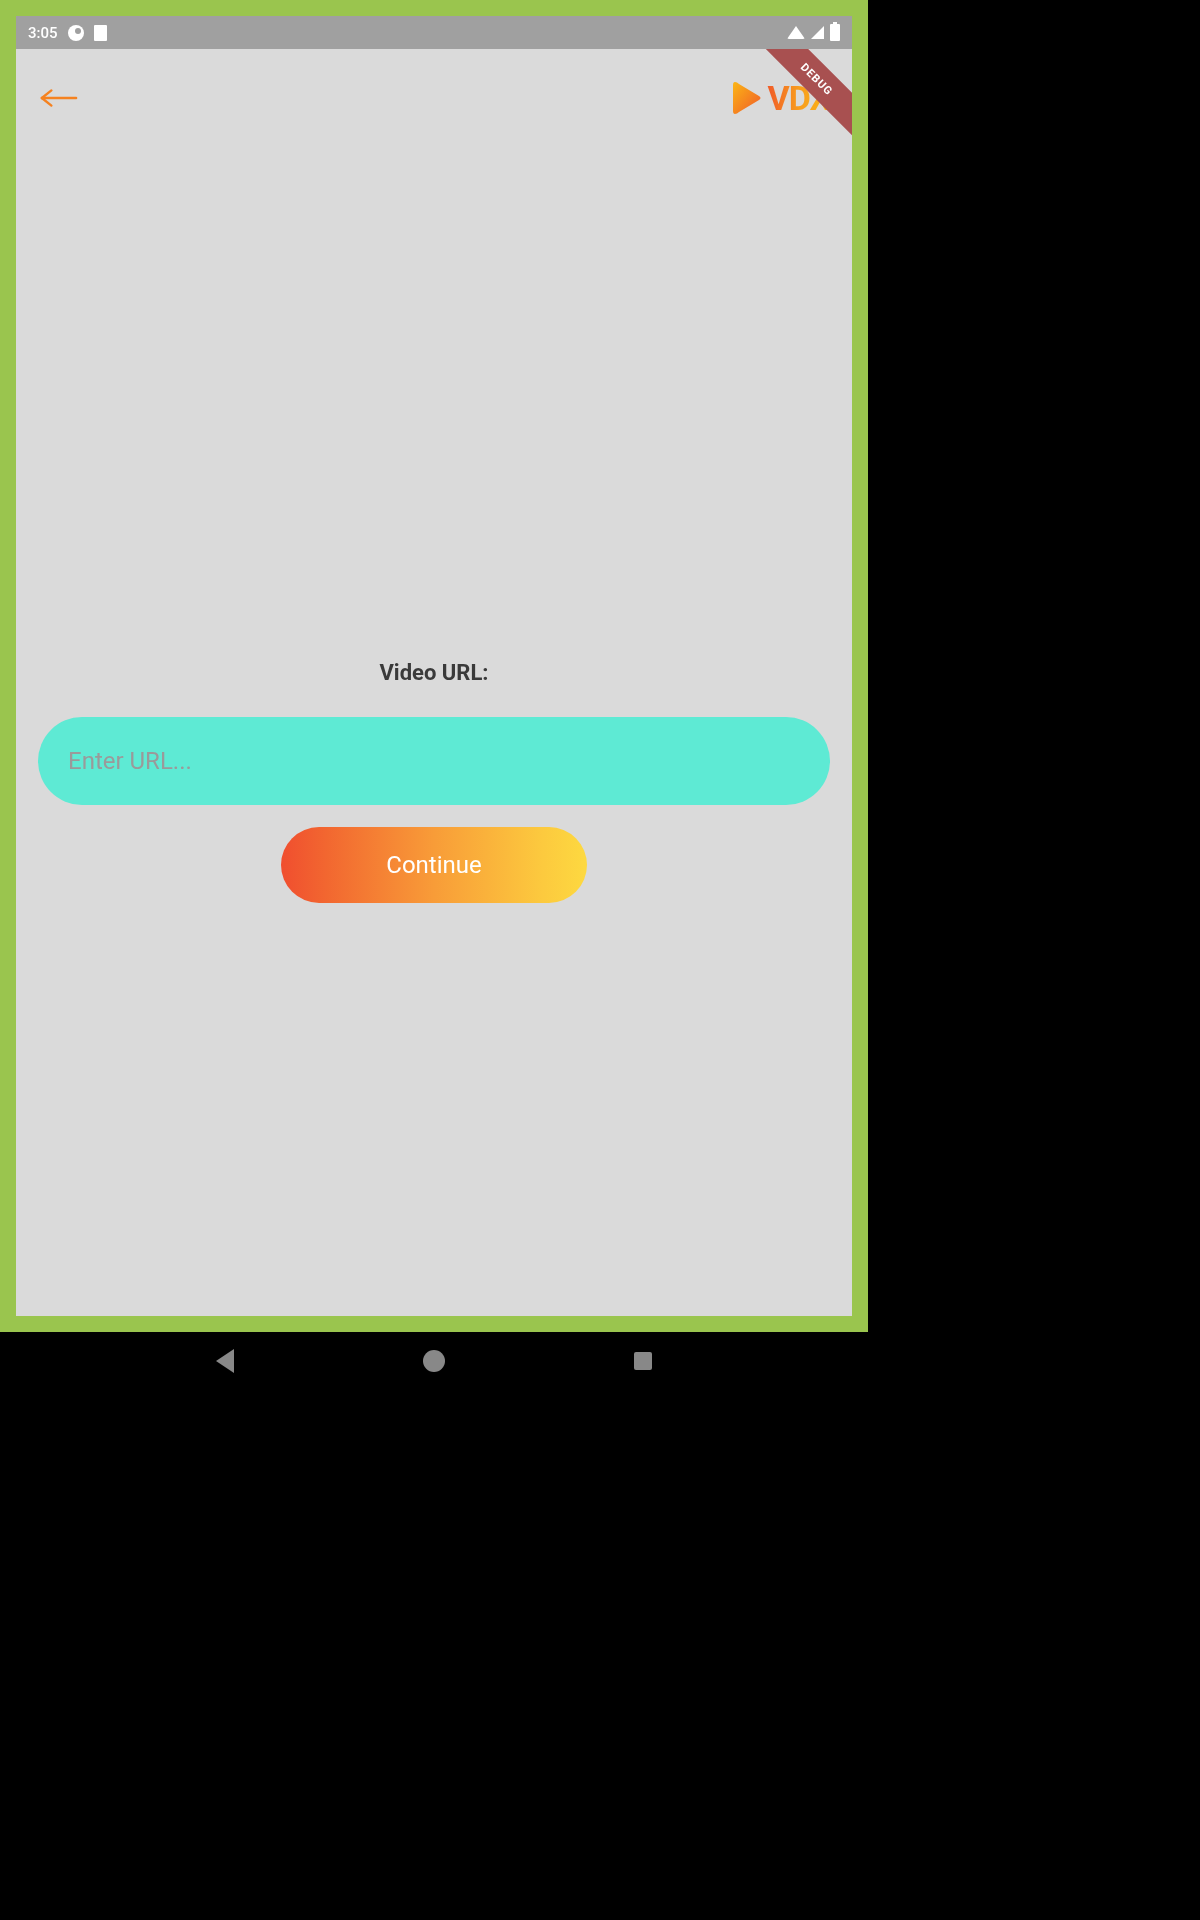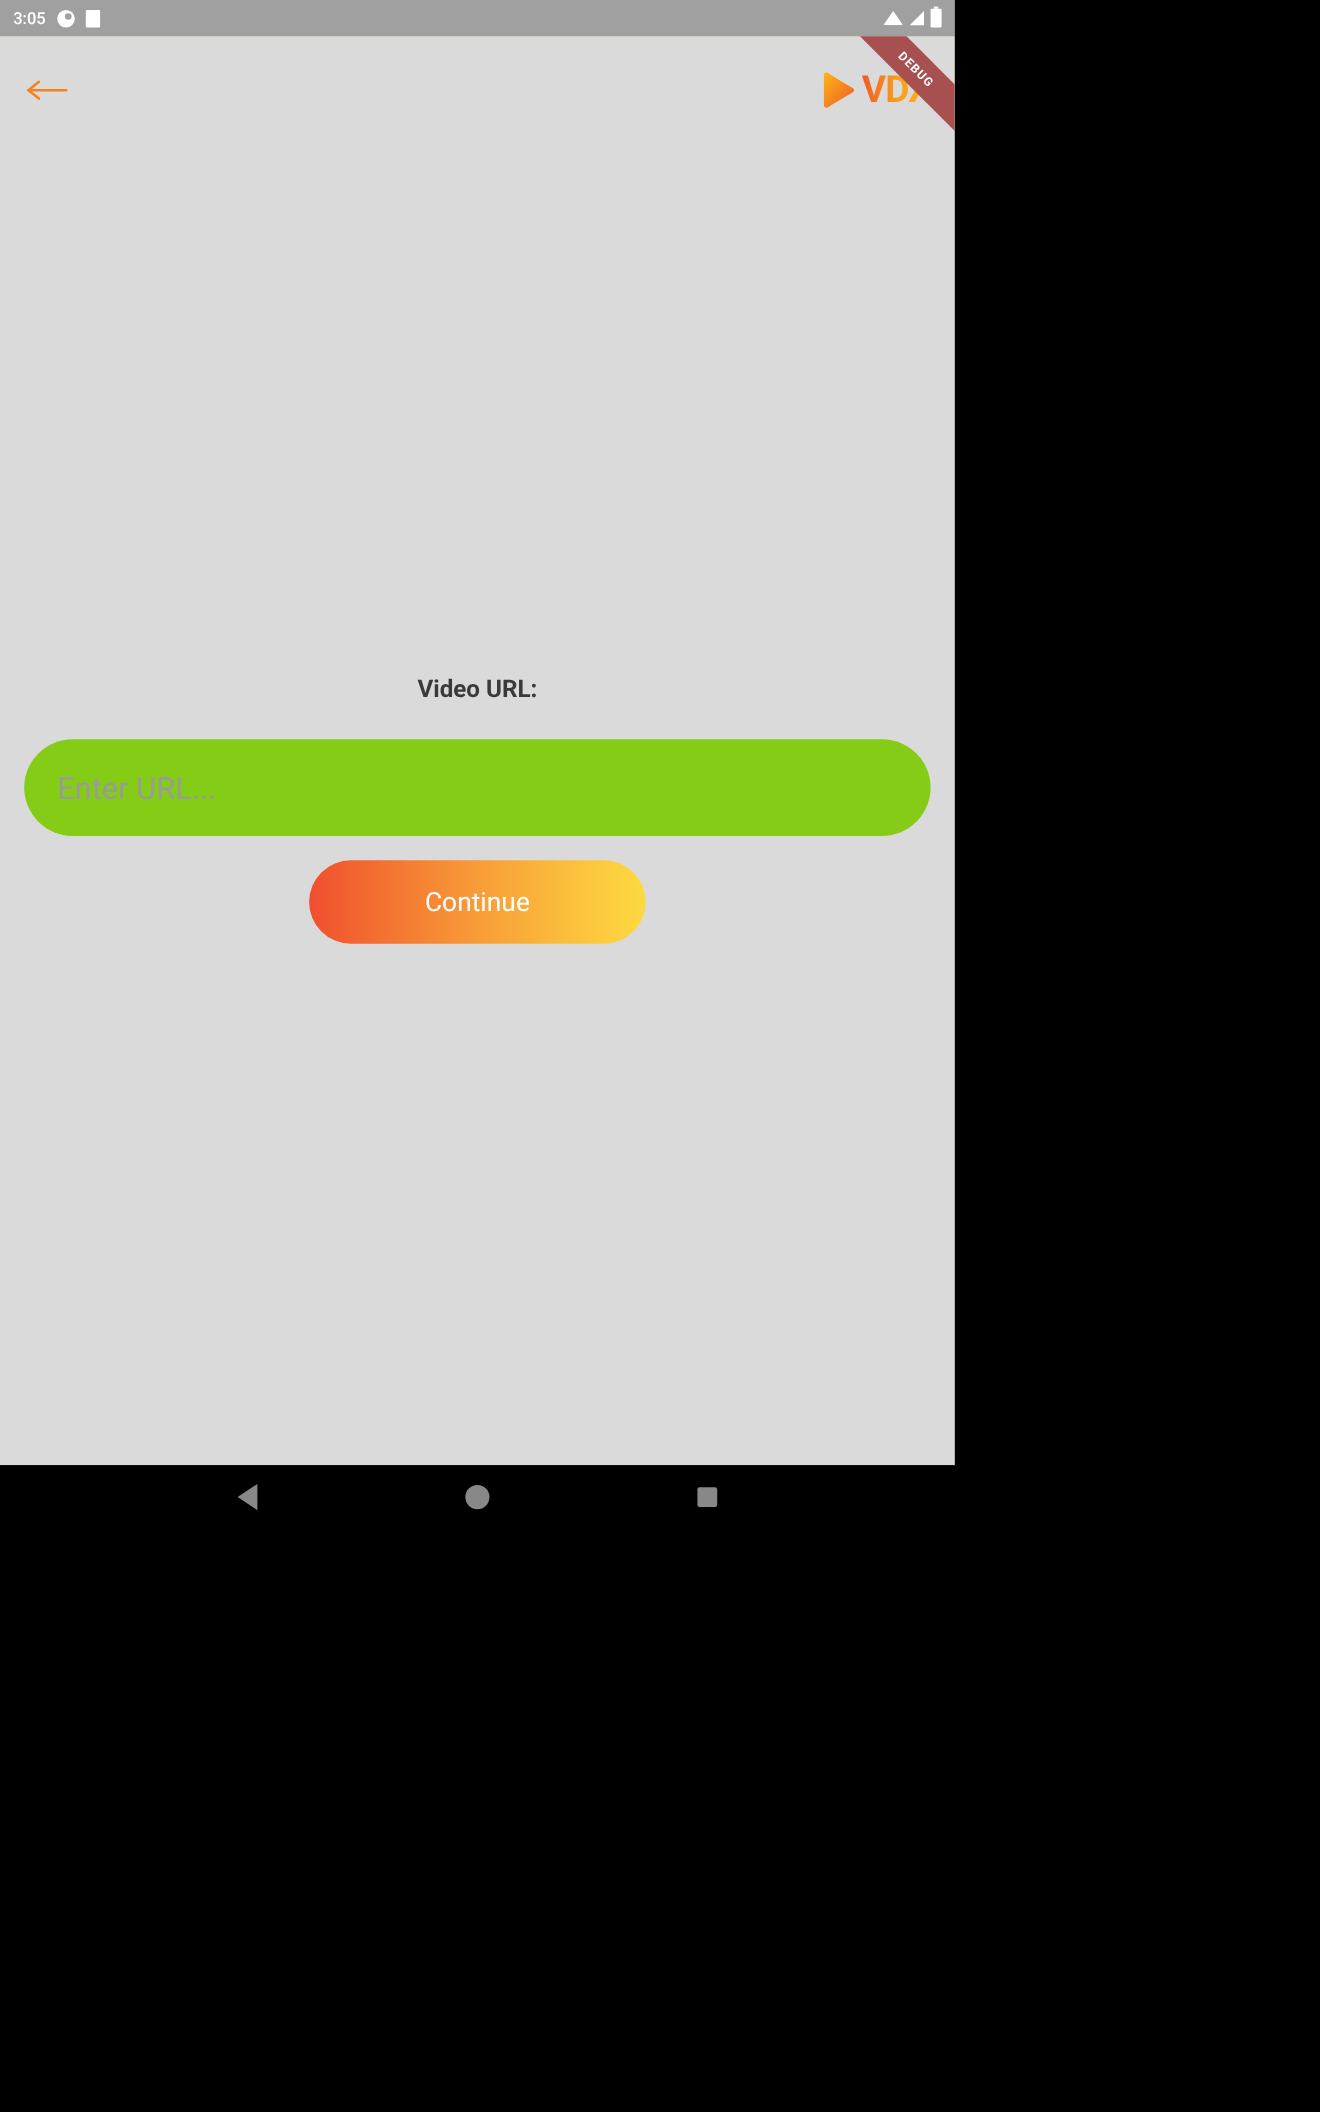--- a/index.html
+++ b/index.html
@@ -14,21 +14,21 @@
       width: 868px;
       height: 1389px;
       overflow: hidden;
       position: relative;
     }
     
     .device-frame {
       width: 100%;
       height: calc(100% - 57px);
       background: #9AC54E;
-      padding: 0;
+      padding: 16px;
     }
     
     .status-bar {
       height: 33px;
       background: #A0A0A0;
       display: flex;
       align-items: center;
       justify-content: space-between;
       padding: 0 12px;
       color: #fff;
@@ -174,44 +174,44 @@
       font-weight: 700;
       background: linear-gradient(90deg, #F05A28 0%, #F89C1E 50%, #FBB615 100%);
       -webkit-background-clip: text;
       -webkit-text-fill-color: transparent;
       background-clip: text;
       letter-spacing: -1px;
     }
     
     .main-form {
       position: absolute;
-      top: 582px;
+      top: 611px;
       left: 0;
       right: 0;
       display: flex;
       flex-direction: column;
       align-items: center;
       padding: 0 22px;
     }
     
     .form-label {
       font-size: 22px;
       font-weight: 700;
       color: #3A3A3A;
       margin-bottom: 32px;
     }
     
     .url-input {
       width: 100%;
       height: 88px;
-      background: #84cc16;
+      background: #5eead4;
       border: none;
       border-radius: 44px;
       padding: 0 30px;
-      font-size: 28px;
+      font-size: 24px;
       color: #555;
       outline: none;
       font-family: inherit;
     }
     
     .url-input::placeholder {
       color: #9A9A9A;
     }
     
     .continue-btn {

